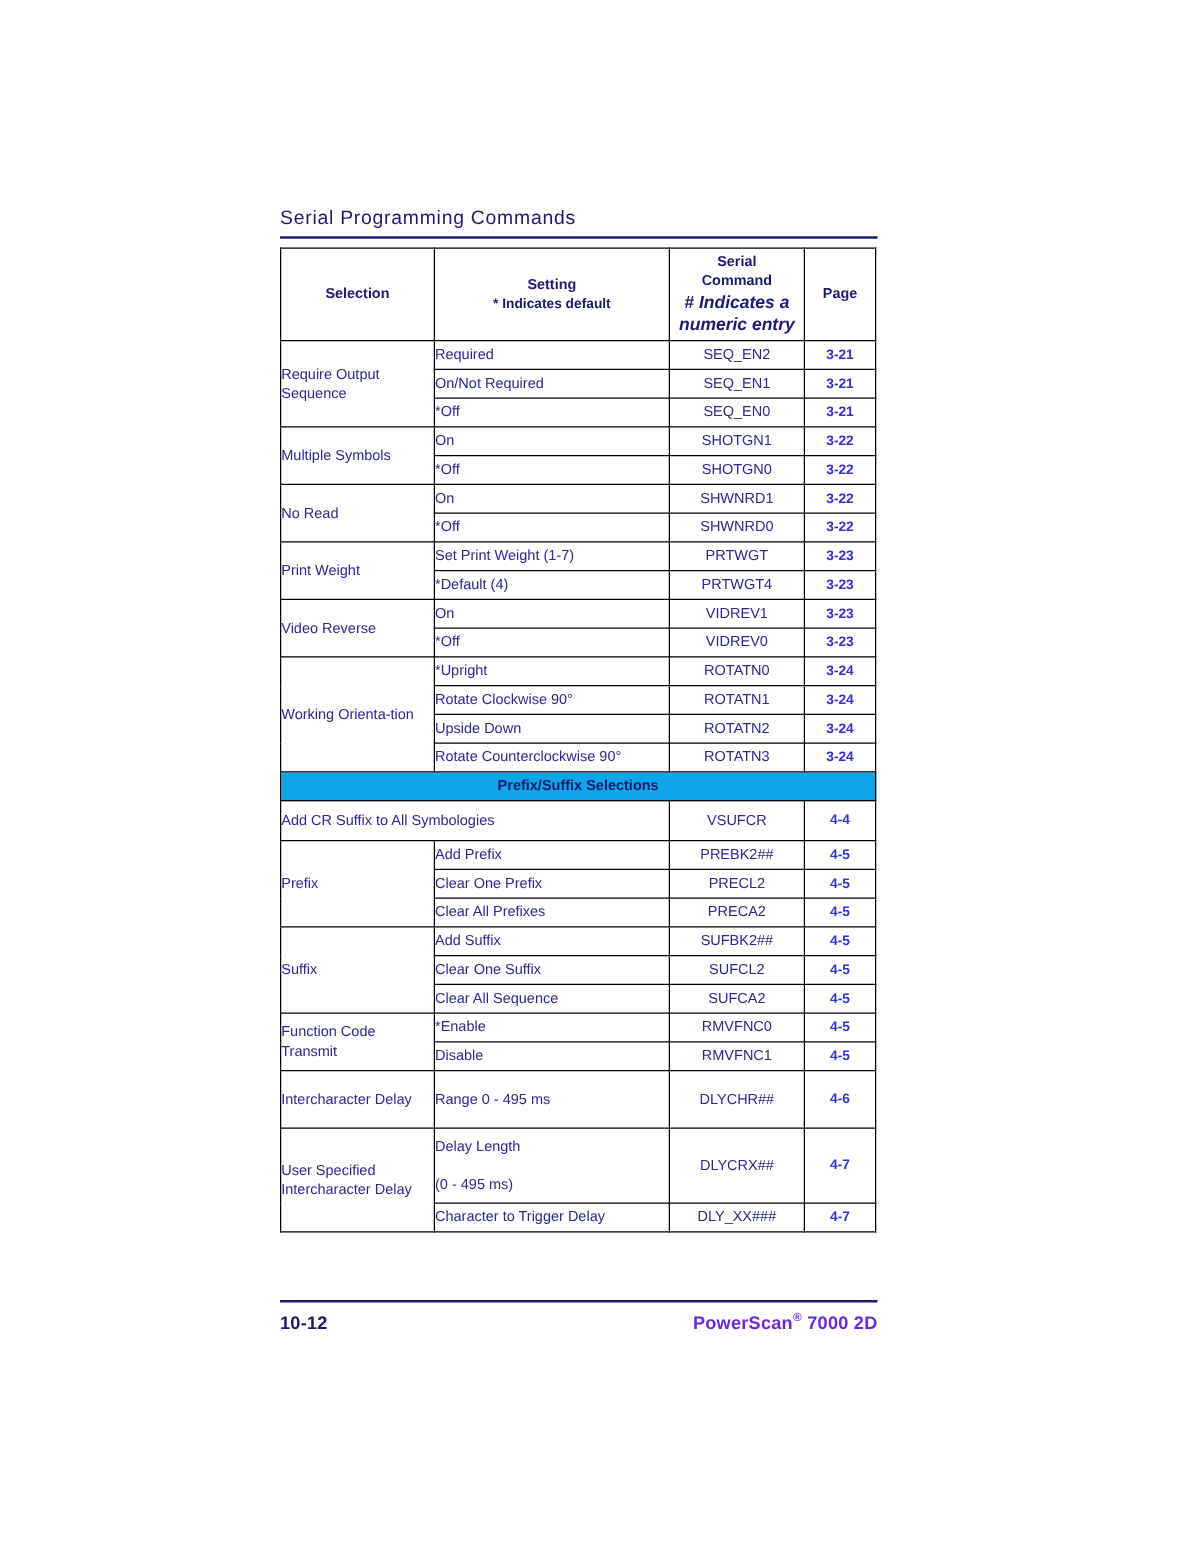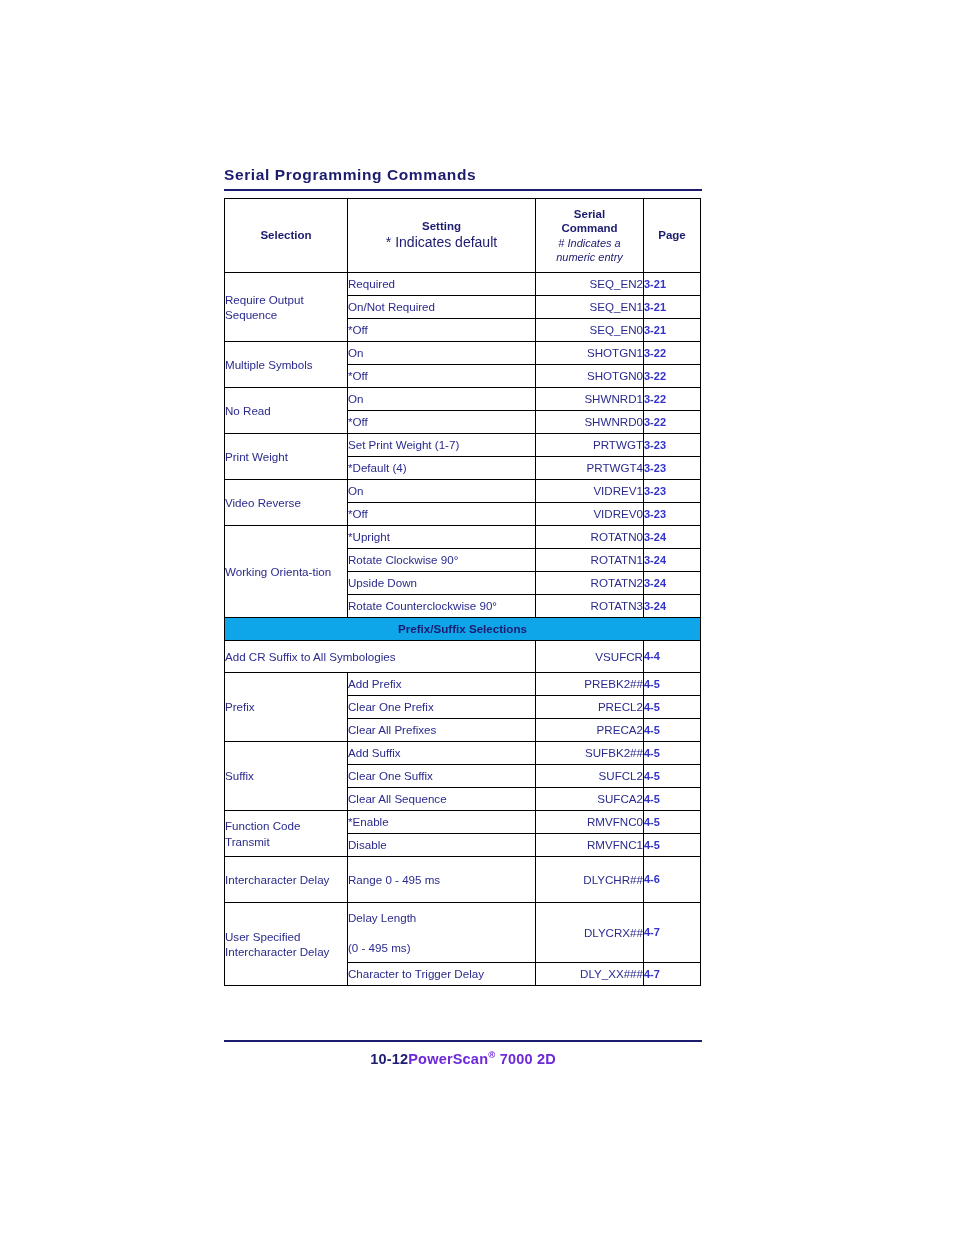--- a/index.html
+++ b/index.html
@@ -25,21 +25,21 @@
   .runhead {
     position: absolute;
     left: 224px;
     top: 166px;
     width: 478px;
   }
   .runhead-title {
     font-size: 15.5px;
     color: #1b1b6f;
     letter-spacing: 0.6px;
-    font-weight: 700;
+    font-weight: 400;
     white-space: nowrap;
   }
   .runhead-rule {
     margin-top: 5px;
     border-top: 2.2px solid #1b1b6f;
     width: 478px;
   }
 
   
   .tbl-wrap {
@@ -69,27 +69,27 @@
     color: #1b1b6f;
     font-weight: bold;
     text-align: center;
     font-size: 11.5px;
     line-height: 1.28;
     padding: 7px 4px 9px 4px;
     height: 74px;
     box-sizing: border-box;
   }
   thead th .sub {
-    font-weight: normal;
-    font-size: 14px;
+    font-weight: bold;
+    font-size: 11px;
   }
   thead th .ital {
     font-style: italic;
-    font-weight: normal;
-    font-size: 11px;
+    font-weight: bold;
+    font-size: 14px;
     line-height: 1.25;
     display: block;
     margin-top: 1px;
   }
 
   tbody td {
     color: #2a2a8e;
     font-size: 11.6px;
     line-height: 1.3;
   }
@@ -99,25 +99,25 @@
     border-radius: 11px;
   }
   td.set {
     padding: 4px 6px 4px 8px;
     text-align: left;
     height: 23px;
     box-sizing: border-box;
   }
   td.cmd {
     padding: 4px 6px 4px 8px;
-    text-align: right;
+    text-align: center;
     margin-top: 40px;
   }
   td.pg {
-    text-align: left;
+    text-align: center;
     color: #3333cc;
     font-weight: bold;
     font-size: 11px;
     padding: 4px 2px;
   }
   td.section {
     background: #0ea5e9;
     text-align: center;
     color: #1b1b6f;
     font-weight: bold;
@@ -146,21 +146,21 @@
     top: 1040px;
     width: 478px;
   }
   .footer-rule {
     border-top: 2.2px solid #1b1b6f;
     width: 478px;
   }
   .footer-row {
     margin-top: 7px;
     display: flex;
-    justify-content: center;
+    justify-content: space-between;
     align-items: baseline;
   }
   .footer-left {
     color: #1b1b6f;
     font-weight: bold;
     font-size: 14.5px;
     letter-spacing: 0.2px;
   }
   .footer-right {
     color: #6d28d9;

